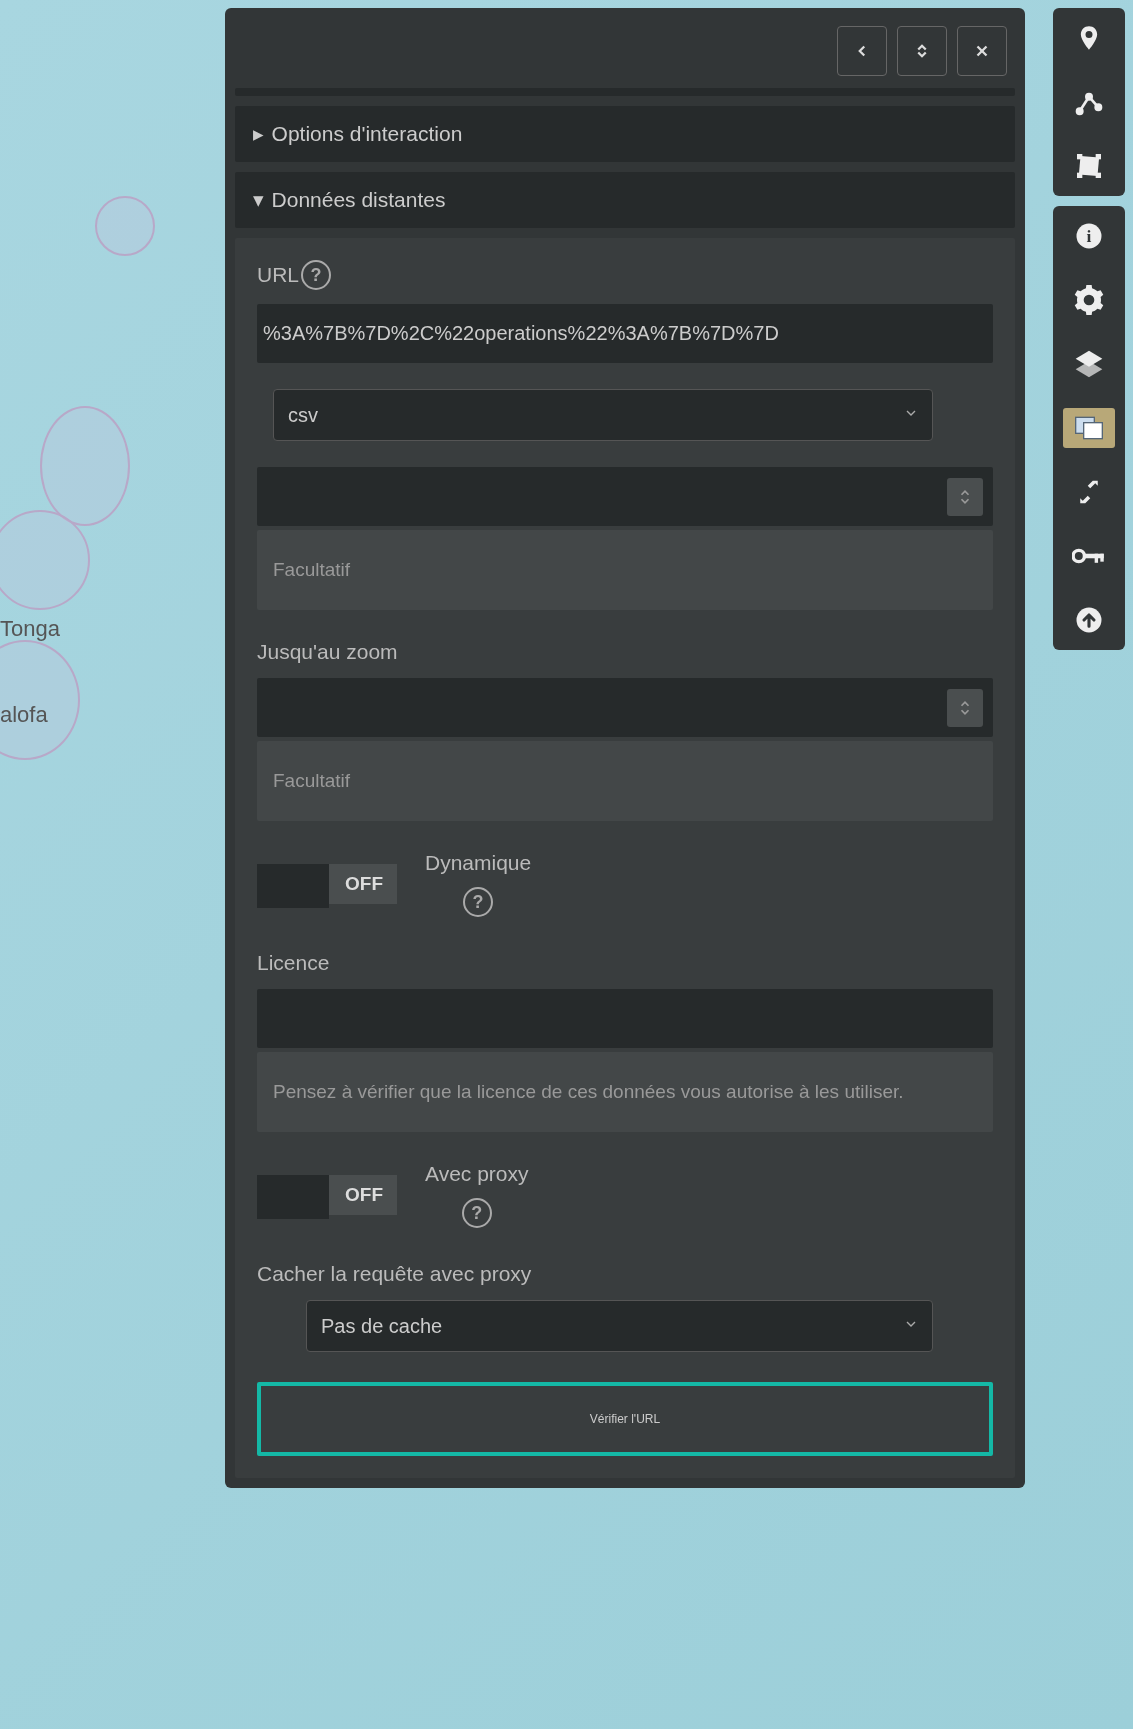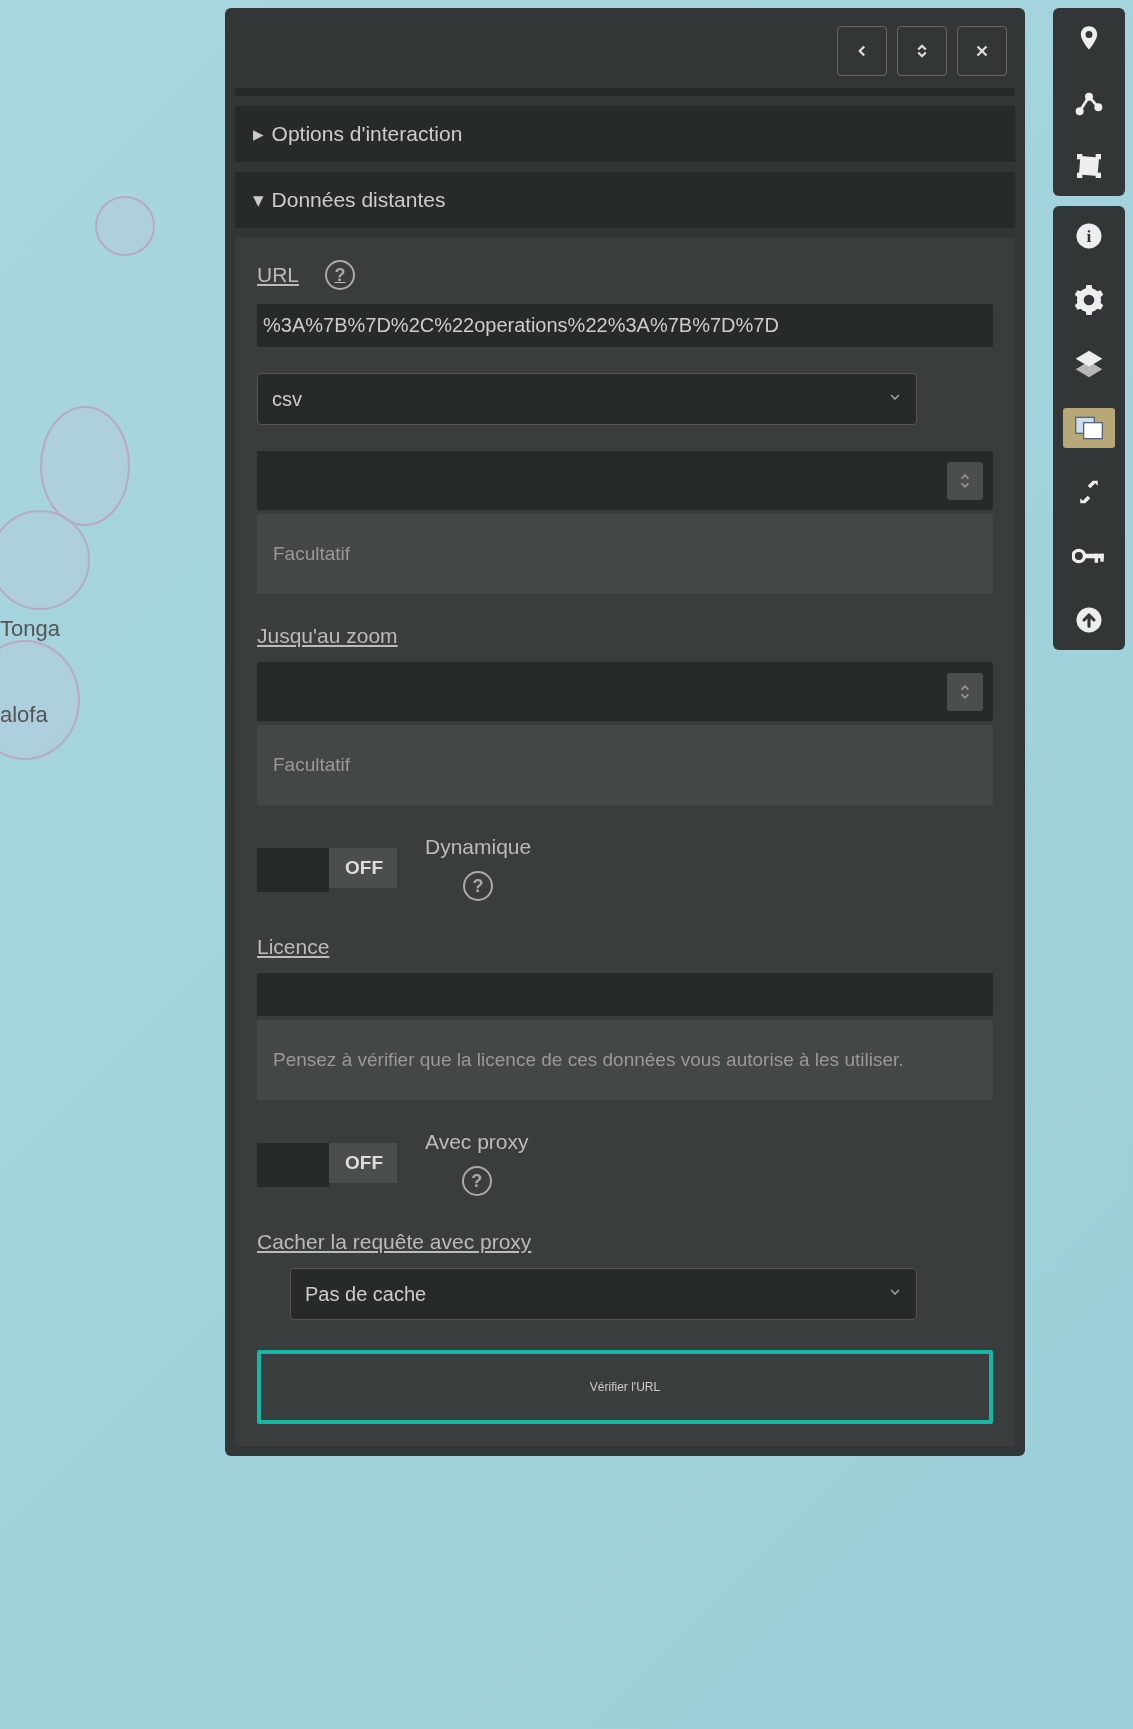--- a/index.html
+++ b/index.html
@@ -80,54 +80,54 @@
     background: #393d3e;
     padding: 22px;
     border-radius: 2px;
   }
   
   .field-label {
     font-size: 21px;
     color: #bbb;
     display: flex;
     align-items: center;
-    gap: 26px;
+    gap: 2px;
     margin-bottom: 14px;
-    text-decoration: underline;
   }
   
   .help-circle {
     width: 30px;
     height: 30px;
     border: 2.5px solid #aaa;
     border-radius: 50%;
     display: inline-flex;
     align-items: center;
     justify-content: center;
     font-size: 18px;
     font-weight: bold;
     color: #aaa;
   }
   
   .text-input {
     width: 100%;
     background: #262a2b;
     border: none;
-    padding: 10px 14px;
+    padding: 18px 14px;
     font-size: 20px;
     color: #ccc;
     border-radius: 2px;
     margin-bottom: 26px;
     font-family: inherit;
   }
   
   .select-wrap {
     position: relative;
     width: 660px;
     margin-bottom: 26px;
+    margin-left: 16px;
   }
   
   .select-input {
     width: 100%;
     background: #262a2b;
     border: 1px solid #555;
     padding: 14px 14px;
     font-size: 20px;
     color: #ccc;
     border-radius: 4px;

